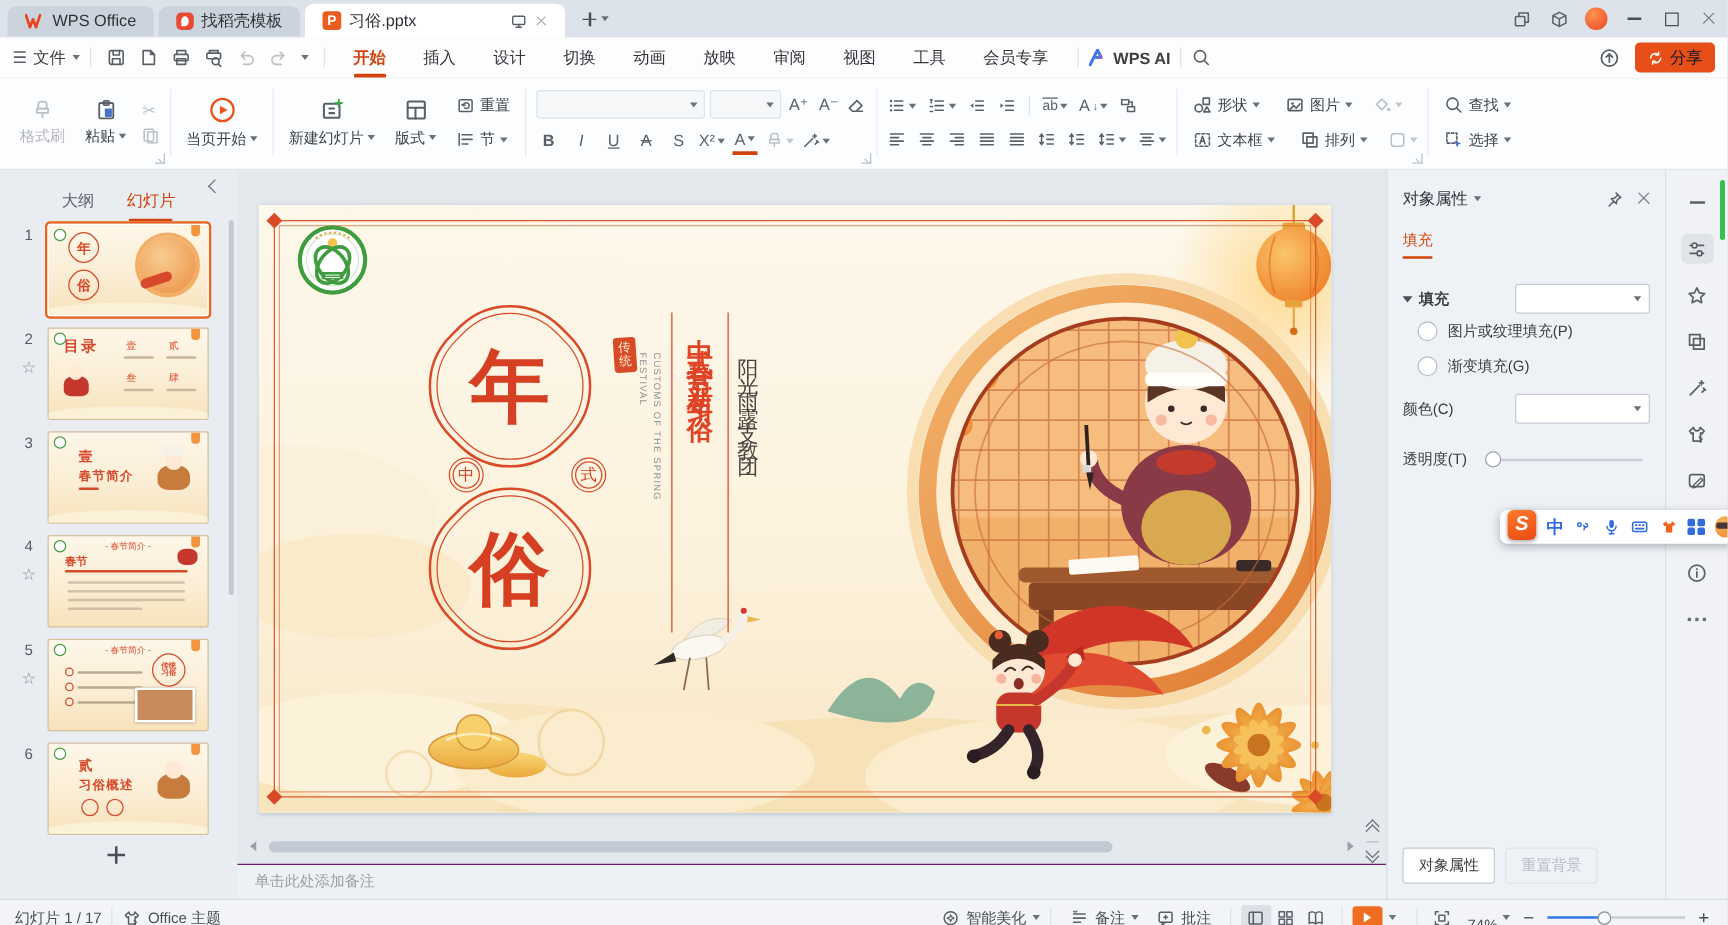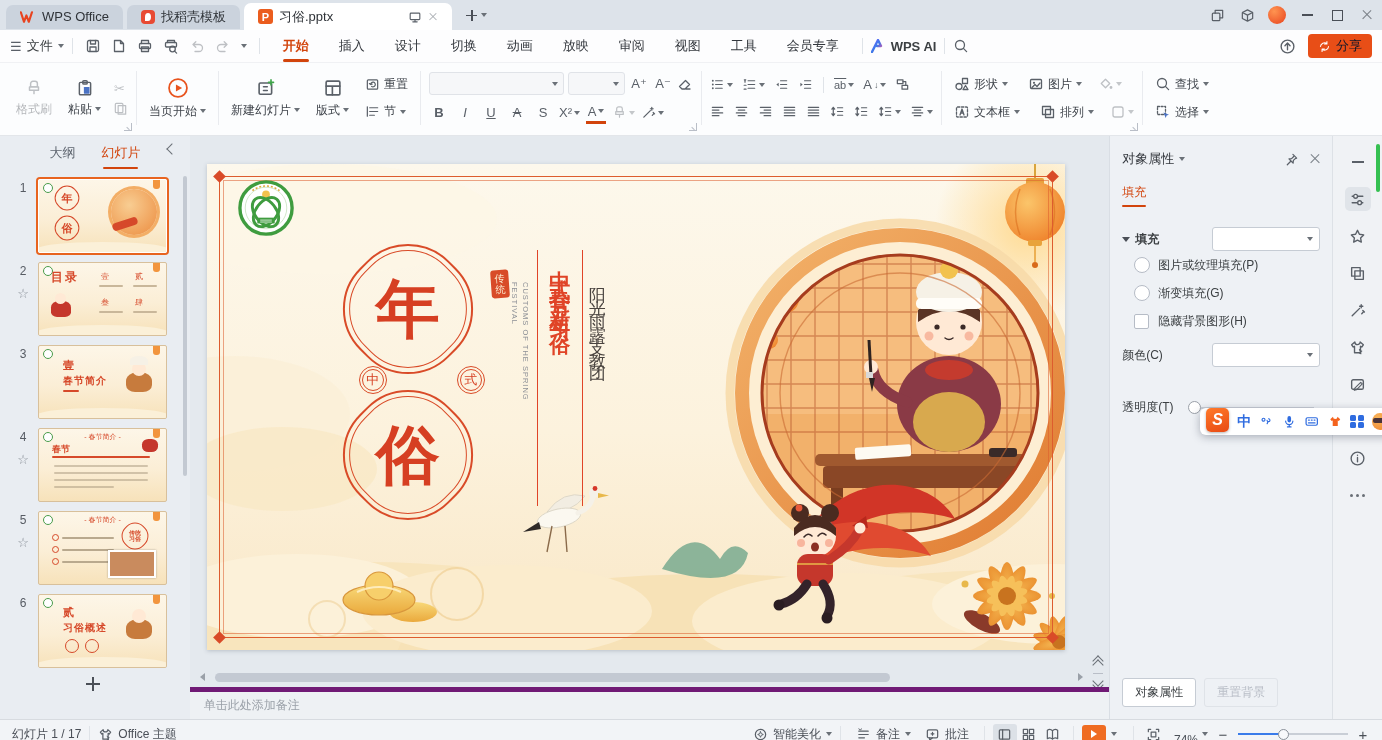--- a/index.html
+++ b/index.html
@@ -50,21 +50,21 @@
   .fcol{display:flex;flex-direction:column;justify-content:center;gap:6px;}
   .selbox{height:21px;border:1px solid #e0e3e8;border-radius:3px;background:#f6f7f9;display:flex;align-items:center;justify-content:flex-end;padding-right:5px;}
   .glyphbtn{min-width:20px;height:20px;display:flex;align-items:center;justify-content:center;font-size:13px;color:#5a6068;gap:2px;}
   .cornerarrow{position:absolute;right:2px;bottom:0;width:7px;height:7px;border-right:1.4px solid #b9bec7;border-bottom:1.4px solid #b9bec7;}
   .cornerarrow:after{content:"";position:absolute;right:1px;bottom:1px;width:4px;height:1.2px;background:#b9bec7;transform:rotate(45deg);}
 
   
   #main{display:flex;height:583px;}
   
   #sidebar{width:190px;background:#e9edf2;position:relative;}
-  #paneltabs{height:34px;display:flex;align-items:center;justify-content:center;gap:26px;font-size:13px;color:#5f6670;position:relative;}
+  #paneltabs{height:34px;display:flex;align-items:flex-end;justify-content:center;gap:26px;font-size:13px;color:#5f6670;position:relative;}
   #tab-slides{color:#d2440c;position:relative;}
   #tab-slides:after{content:"";position:absolute;left:2px;right:2px;bottom:-7px;height:2.5px;border-radius:2px;background:#d2440c;}
   .collapsearr{position:absolute;right:14px;top:9px;width:7px;height:7px;border-left:1.6px solid #6a7077;border-bottom:1.6px solid #6a7077;transform:rotate(45deg);}
   .srow{display:flex;margin:9px 0 9px 8px;}
   .numcol{width:30px;display:flex;flex-direction:column;align-items:center;gap:8px;padding-top:2px;color:#565b63;font-size:12px;}
   .star{font-size:13px;color:#8a9099;}
   .thumb{width:127px;height:72px;border:1px solid #d8c09b;border-radius:2px;position:relative;overflow:hidden;
          background:linear-gradient(180deg,#fdf6e8 0%,#fbeed6 55%,#f7e2ba 100%);}
   .thumb.sel{box-shadow:0 0 0 2px #e8641f;border-color:#fff;}
   .tlogo{position:absolute;left:4px;top:3px;width:8px;height:8px;border:1.5px solid #4a9c4a;border-radius:50%;background:#fff;}
@@ -111,21 +111,21 @@
   #hsb{position:absolute;left:10px;right:26px;top:536px;height:10px;display:flex;align-items:center;gap:4px;}
   .htrk{flex:1;height:9px;border-radius:5px;position:relative;}
   .hthumb{position:absolute;left:6px;width:78%;height:9px;border-radius:5px;background:#c3c9d2;}
   .harr{width:0;height:0;border-top:4px solid transparent;border-bottom:4px solid transparent;}
   .harr.l{border-right:5px solid #9aa0a8;} .harr.r{border-left:5px solid #9aa0a8;}
   #navbtns{position:absolute;right:6px;top:520px;display:flex;flex-direction:column;gap:7px;align-items:center;color:#6a7077;}
   .dblchev{width:10px;height:10px;position:relative;}
   .dblchev i,.dblchev b{position:absolute;left:1px;width:7px;height:7px;border-left:1.5px solid #6a7077;border-top:1.5px solid #6a7077;}
   .up i{top:1px;transform:rotate(45deg);} .up b{top:5px;transform:rotate(45deg);}
   .dn i{top:0px;transform:rotate(225deg);} .dn b{top:-4px;transform:rotate(225deg);}
-  #notesbar{position:absolute;left:0;right:0;bottom:0;height:27px;border-top:5px solid #701a75;display:flex;align-items:center;
+  #notesbar{position:absolute;left:0;right:0;bottom:0;height:27px;border-top:1px solid #701a75;display:flex;align-items:center;
             padding-left:14px;color:#9aa0a8;background:#eef1f4;}
 
   
   #rightpanel{width:222px;background:#eef1f5;border-left:1px solid #d9dee4;position:relative;font-size:12px;}
   #ptitle{display:flex;align-items:center;gap:5px;padding:14px 12px 0 12px;font-size:13px;color:#33373d;}
   #ftab{margin:16px 0 0 12px;color:#d2440c;display:inline-block;position:relative;}
   #ftab:after{content:"";position:absolute;left:0;right:0;bottom:-6px;height:2px;background:#d2440c;border-radius:1px;}
   .prow{display:flex;align-items:center;margin:0 12px;}
   .tri{width:0;height:0;border-left:4px solid transparent;border-right:4px solid transparent;border-top:5px solid #4a4f57;margin-right:5px;}
   .pselect{width:100px;height:22px;background:#fff;border:1px solid #c6ccd4;border-radius:3px;display:flex;align-items:center;
@@ -1195,32 +1195,28 @@
     </div>
 
     <div class="optrow">
       <span class="radio"></span>
       <span>图片或纹理填充(P)</span>
     </div>
     <div class="optrow">
       <span class="radio"></span>
       <span>渐变填充(G)</span>
     </div>
-    <div class="optrow">
-      <span class="chk"></span>
-      <span>隐藏背景图形(H)</span>
-    </div>
 
     <div class="prow" style="margin-top:8px">
       <span>颜色(C)</span>
       <div class="pselect">
           <span class="car"></span>
         </div>
     </div>
-    <div class="prow" id="transrow" style="margin-top:32px">
+    <div class="prow" id="transrow" style="margin-top:20px">
       <span>透明度(T)</span>
       <span class="knob"></span>
       <span class="line"></span>
     </div>
 
     <div style="position:absolute;left:12px;bottom:12px;display:flex;gap:8px">
       <span class="pbtn">对象属性</span>
       <span class="pbtn dis2">重置背景</span>
     </div>
   </div>

